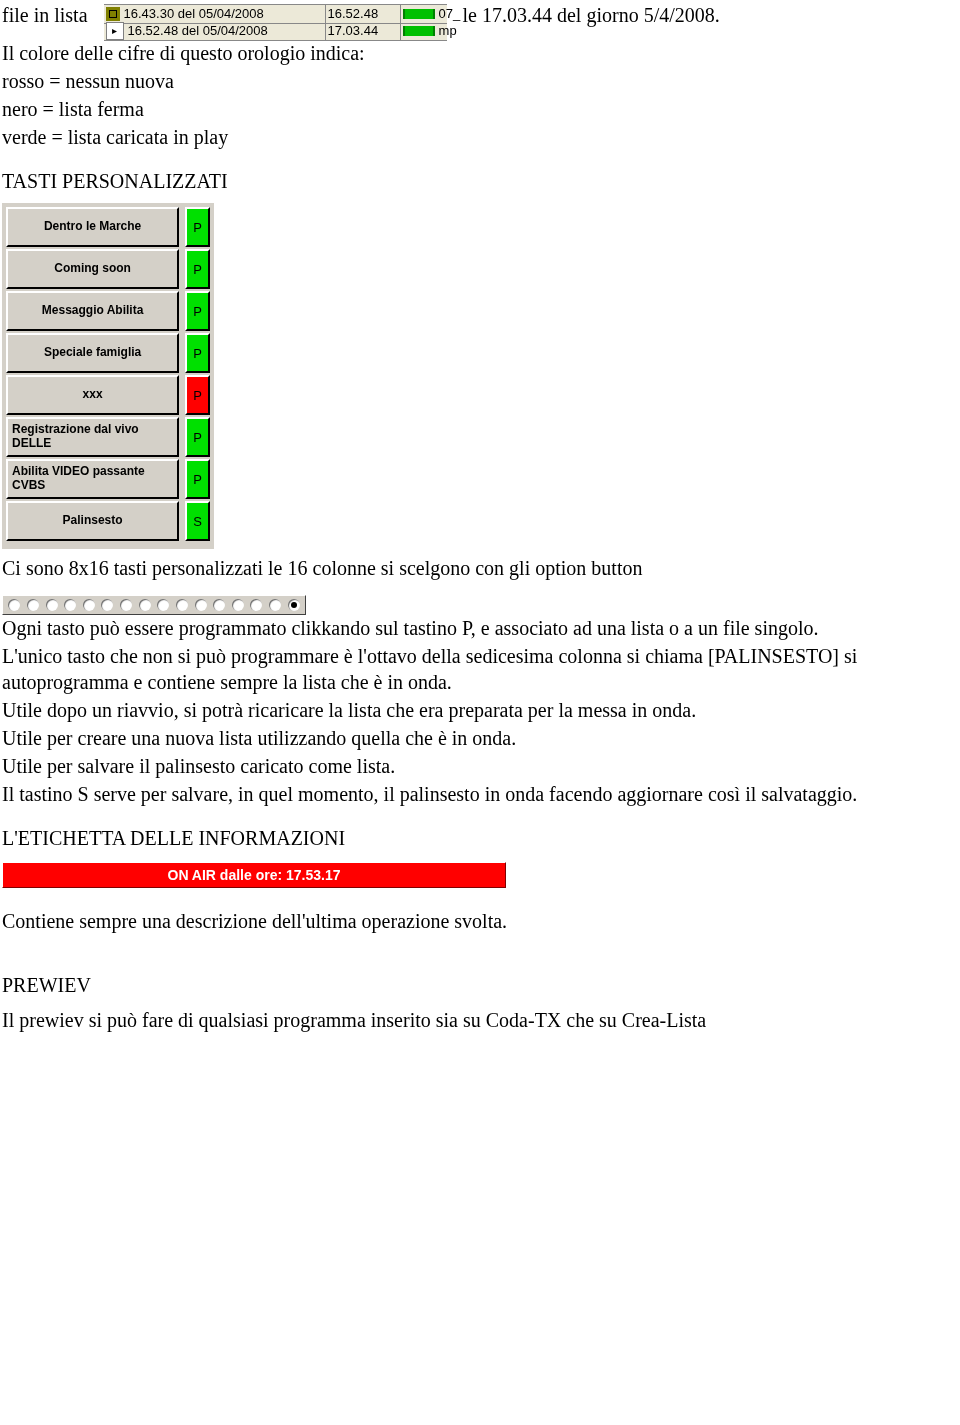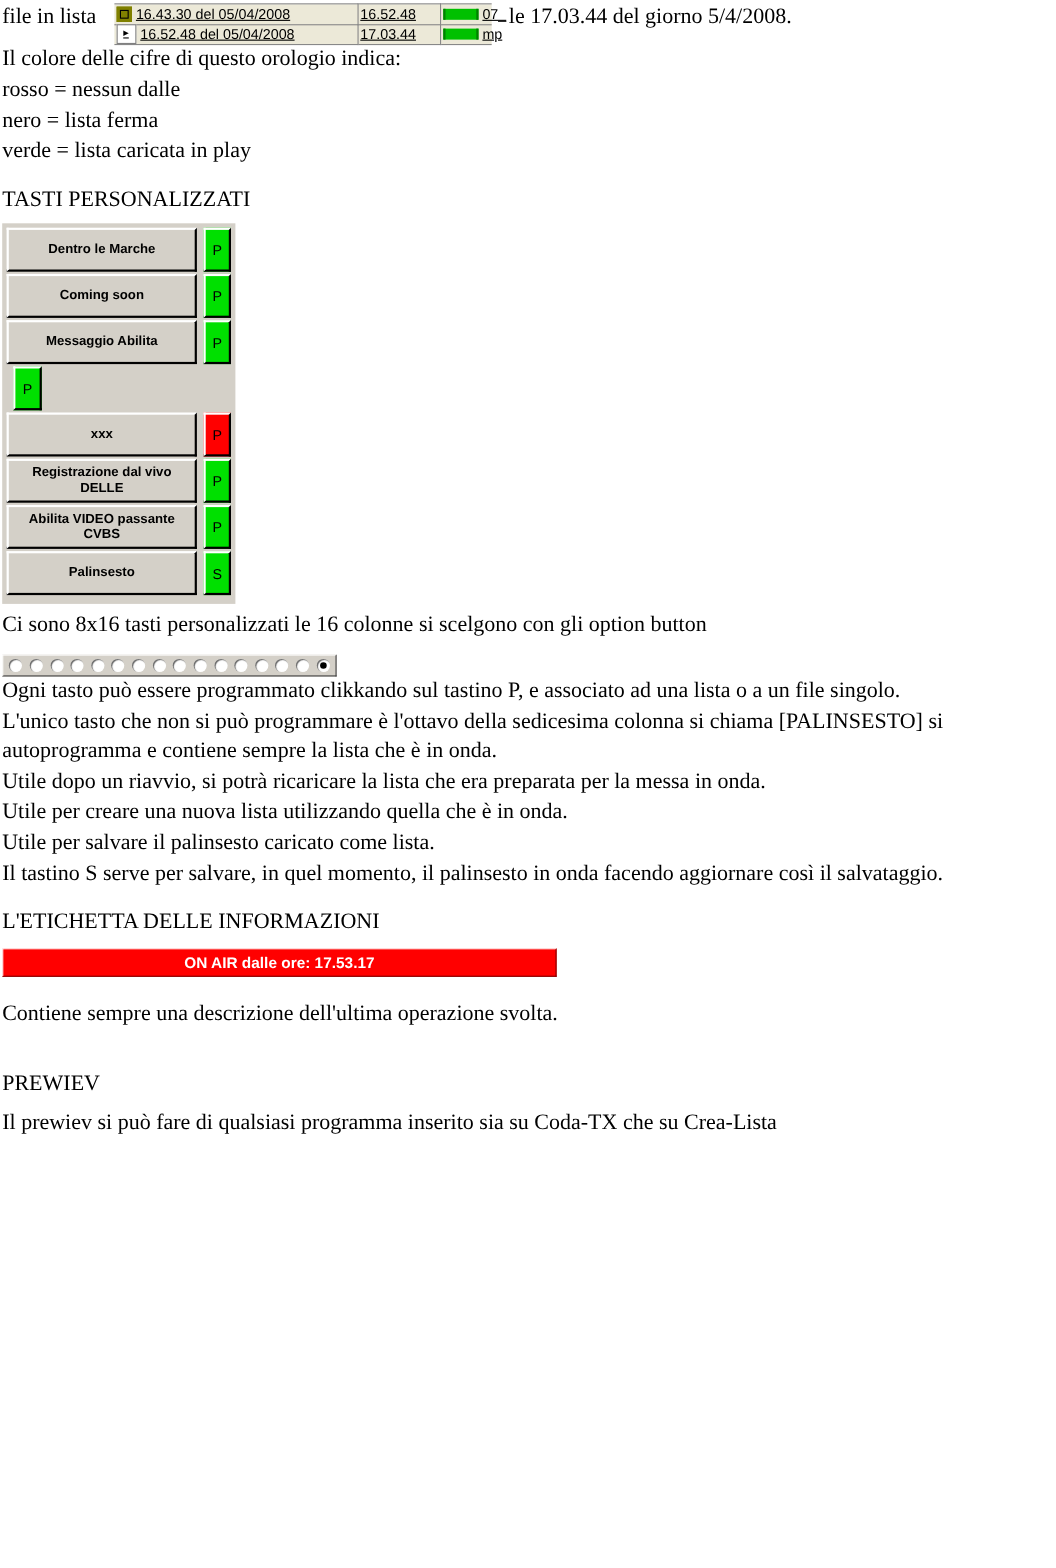--- a/index.html
+++ b/index.html
@@ -21,21 +21,21 @@
     align-items: flex-start;
     gap: 16px;
   }
   .log-side-text { white-space: nowrap; }
   .logtable {
     font-family: "MS Sans Serif", Tahoma, Arial, sans-serif;
     font-size: 13px;
     color: #000;
     background: #ece9d8;
   }
-  .logrow { display: flex; align-items: center; height: 18px; text-decoration: underline; }
+  .logrow { display: flex; align-items: flex-start; height: 18px; }
   .logcell {
     border-bottom: 1px solid #888;
     padding: 0 4px 0 2px;
     height: 18px;
     line-height: 18px;
     display: flex;
     align-items: center;
     gap: 4px;
   }
   .log-c1 { width: 215px; border-right: 1px solid #888; }
@@ -82,21 +82,21 @@
   .prow { display: flex; align-items: stretch; height: 40px; margin-bottom: 2px; }
   .pbtn {
     font-family: "MS Sans Serif", Tahoma, Arial, sans-serif;
     font-size: 12px;
     font-weight: bold;
     width: 170px;
     background: #d4d0c8;
     border: 2px outset #fff;
     border-right-color: #404040; border-bottom-color: #404040;
     display: flex; align-items: center; justify-content: center;
-    text-align: center; line-height: 1.15; padding: 0 4px;
+    line-height: 1.15; padding: 0 4px;
   }
   .pind {
     margin-left: 6px; width: 22px;
     display: flex; align-items: center; justify-content: center;
     font-family: "MS Sans Serif", Tahoma, Arial, sans-serif;
     font-size: 13px;
     border: 2px outset #fff;
     border-right-color: #404040; border-bottom-color: #404040;
   }
   .pind.green { background: #00e000; color: #000; }
@@ -171,40 +171,41 @@
           <span class="bar-green"></span>
           <span>mp</span>
         </div>
       </div>
     </div>
 
     <span class="log-side-text">le 17.03.44 del giorno 5/4/2008.</span>
   </div>
 
   <p>Il colore delle cifre di questo orologio indica:</p>
-  <p>rosso = nessun dalle</p>
+  <p>rosso = nessun nuova</p>
   <p>nero = lista ferma</p>
   <p>verde = lista caricata in play</p>
 
   <h2 class="section">TASTI PERSONALIZZATI</h2>
 
   <div class="panel">
     <div class="prow">
       <div class="pbtn">Dentro le Marche</div>
       <div class="pind green">P</div>
     </div>
     <div class="prow">
       <div class="pbtn">Coming soon</div>
       <div class="pind green">P</div>
     </div>
     <div class="prow">
       <div class="pbtn">Messaggio Abilita</div>
       <div class="pind green">P</div>
     </div>
     <div class="prow">
+      <div class="pbtn">Speciale famiglia</div>
       <div class="pind green">P</div>
     </div>
     <div class="prow">
       <div class="pbtn">xxx</div>
       <div class="pind red">P</div>
     </div>
     <div class="prow">
       <div class="pbtn">Registrazione dal vivo DELLE</div>
       <div class="pind green">P</div>
     </div>

